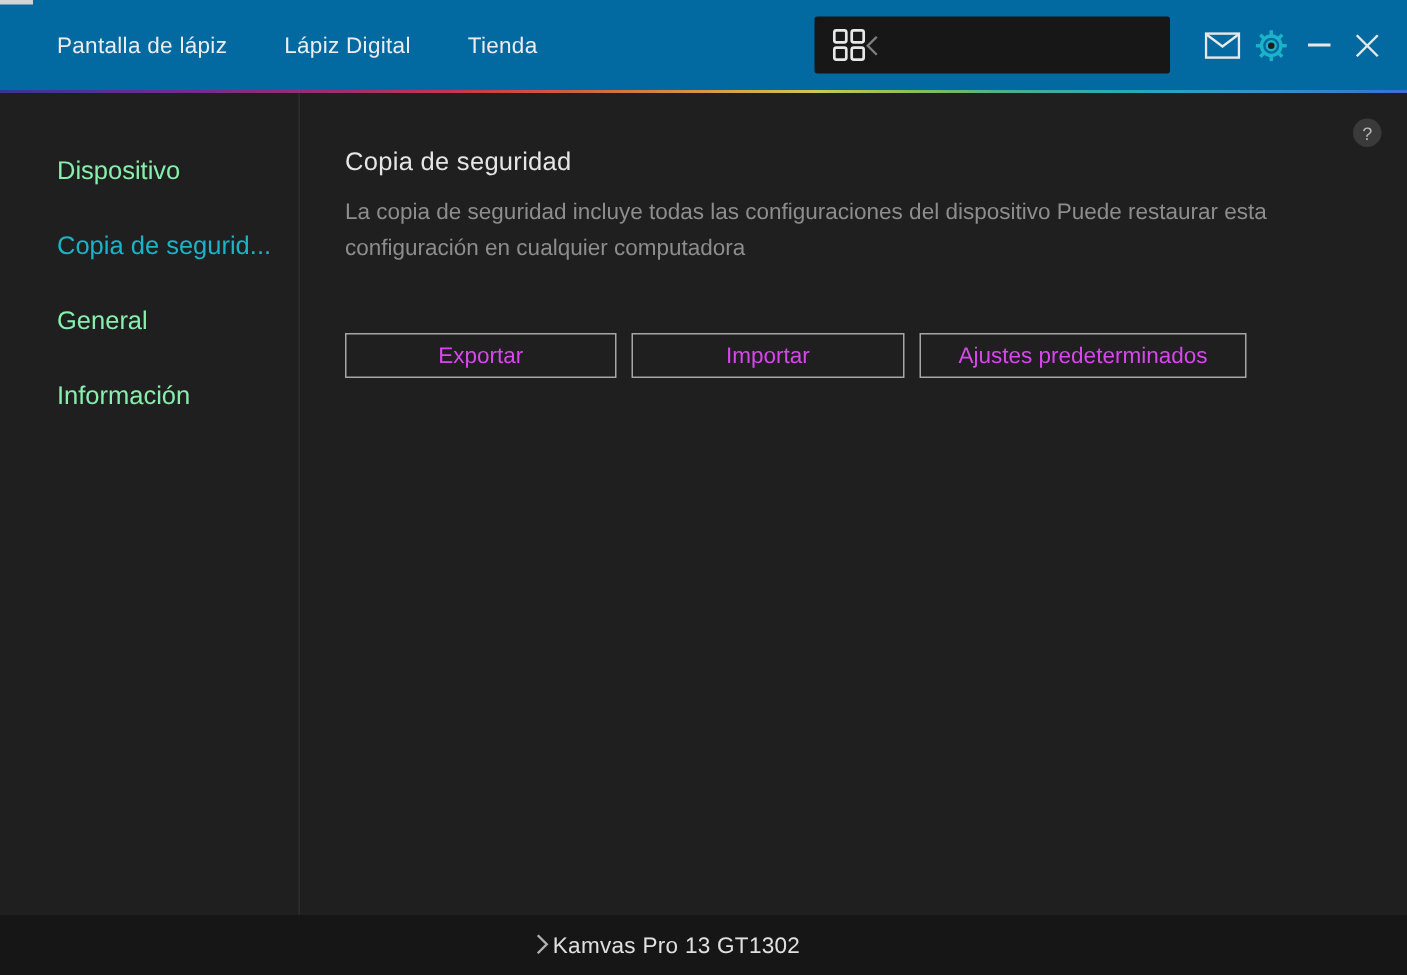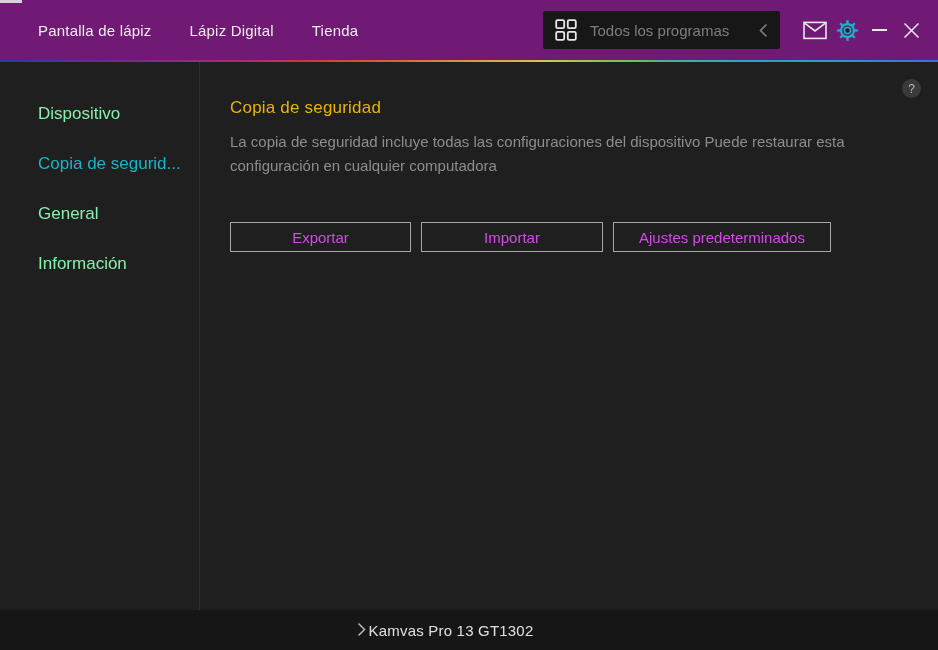--- a/index.html
+++ b/index.html
@@ -7,21 +7,21 @@
   body {
     font-family:"Liberation Sans", sans-serif;
     background:#101010;
     color:#e8e8e8;
     overflow:hidden;
   }
   .window { width:938px; height:650px; display:flex; flex-direction:column; position:relative; background:#1f1f1f; }
 
   
   .titlebar {
-    height:60px; background:#701a75; flex:0 0 auto;
+    height:60px; background:#0369a1; flex:0 0 auto;
     display:flex; align-items:center; padding-left:38px; position:relative;
   }
   .artifact-strip { position:absolute; left:0; top:0; width:22px; height:3px; background:#d4d4d4; }
   .menu { display:flex; align-items:center; gap:38px; }
   .menu-item { font-size:15px; color:#ededed; letter-spacing:.2px; cursor:default; white-space:nowrap; }
   .titlebar-right { margin-left:auto; display:flex; align-items:center; padding-right:14px; }
   .programs-box {
     width:237px; height:38px; background:#171717; border-radius:2px;
     display:flex; align-items:center; padding:0 12px; margin-right:16px;
   }
@@ -42,21 +42,21 @@
   .body-row { flex:1 1 auto; display:flex; background:#1f1f1f; min-height:0; }
   .sidebar { width:200px; flex:0 0 auto; border-right:1px solid #2c2c2c; padding-top:40px; }
   .side-item { padding-left:38px; font-size:17px; color:#86efac; height:24px; line-height:24px; margin-bottom:26px; cursor:default; white-space:nowrap; }
   .side-item.active { color:#1ab3c8; }
 
   .content { flex:1 1 auto; position:relative; padding:36px 0 0 30px; }
   .help-badge {
     position:absolute; top:17px; right:17px; width:19px; height:19px; border-radius:50%;
     background:#3a3a3a; color:#b9b9b9; font-size:12px; display:flex; align-items:center; justify-content:center;
   }
-  .content h1 { font-size:17px; font-weight:400; color:#eab308; margin-bottom:12px; letter-spacing:.2px; }
+  .content h1 { font-size:17px; font-weight:400; color:#e5e5e5; margin-bottom:12px; letter-spacing:.2px; }
   .content .desc { font-size:15px; color:#8d8d8d; line-height:24px; max-width:668px; }
   .btn-row { display:flex; gap:10px; margin-top:44px; }
   .btn {
     height:30px; background:transparent; border:1px solid #a6a6a6; color:#d946ef;
     font-size:15px; font-family:inherit; display:flex; align-items:center; justify-content:center; cursor:default;
   }
   .btn.w1 { width:181px; } .btn.w2 { width:182px; } .btn.w3 { width:218px; }
 
   
   .footer {
@@ -87,21 +87,20 @@
 
       <div class="programs-box">
         <span>
           <svg width="22" height="22" viewBox="0 0 22 22" fill="none" stroke="#e8e8e8" stroke-width="1.8">
             <rect x="1.2" y="1.2" width="8" height="8" rx="1.4"></rect>
             <rect x="12.8" y="1.2" width="8" height="8" rx="1.4"></rect>
             <rect x="1.2" y="12.8" width="8" height="8" rx="1.4"></rect>
             <rect x="12.8" y="12.8" width="8" height="8" rx="1.4"></rect>
           </svg>
         </span>
-        <span class="programs-label">Todos los programas</span>
         <span>
           <svg width="9" height="15" viewBox="0 0 9 15" fill="none" stroke="#7d7d7d" stroke-width="1.6">
             <polyline points="7.5,1.5 1.5,7.5 7.5,13.5"></polyline>
           </svg>
         </span>
       </div>
 
       <div class="icon-btn">
         <svg width="24" height="19" viewBox="0 0 24 19" fill="none" stroke="#e8e8e8" stroke-width="1.6">
           <rect x="1" y="1.4" width="22" height="16"></rect>

